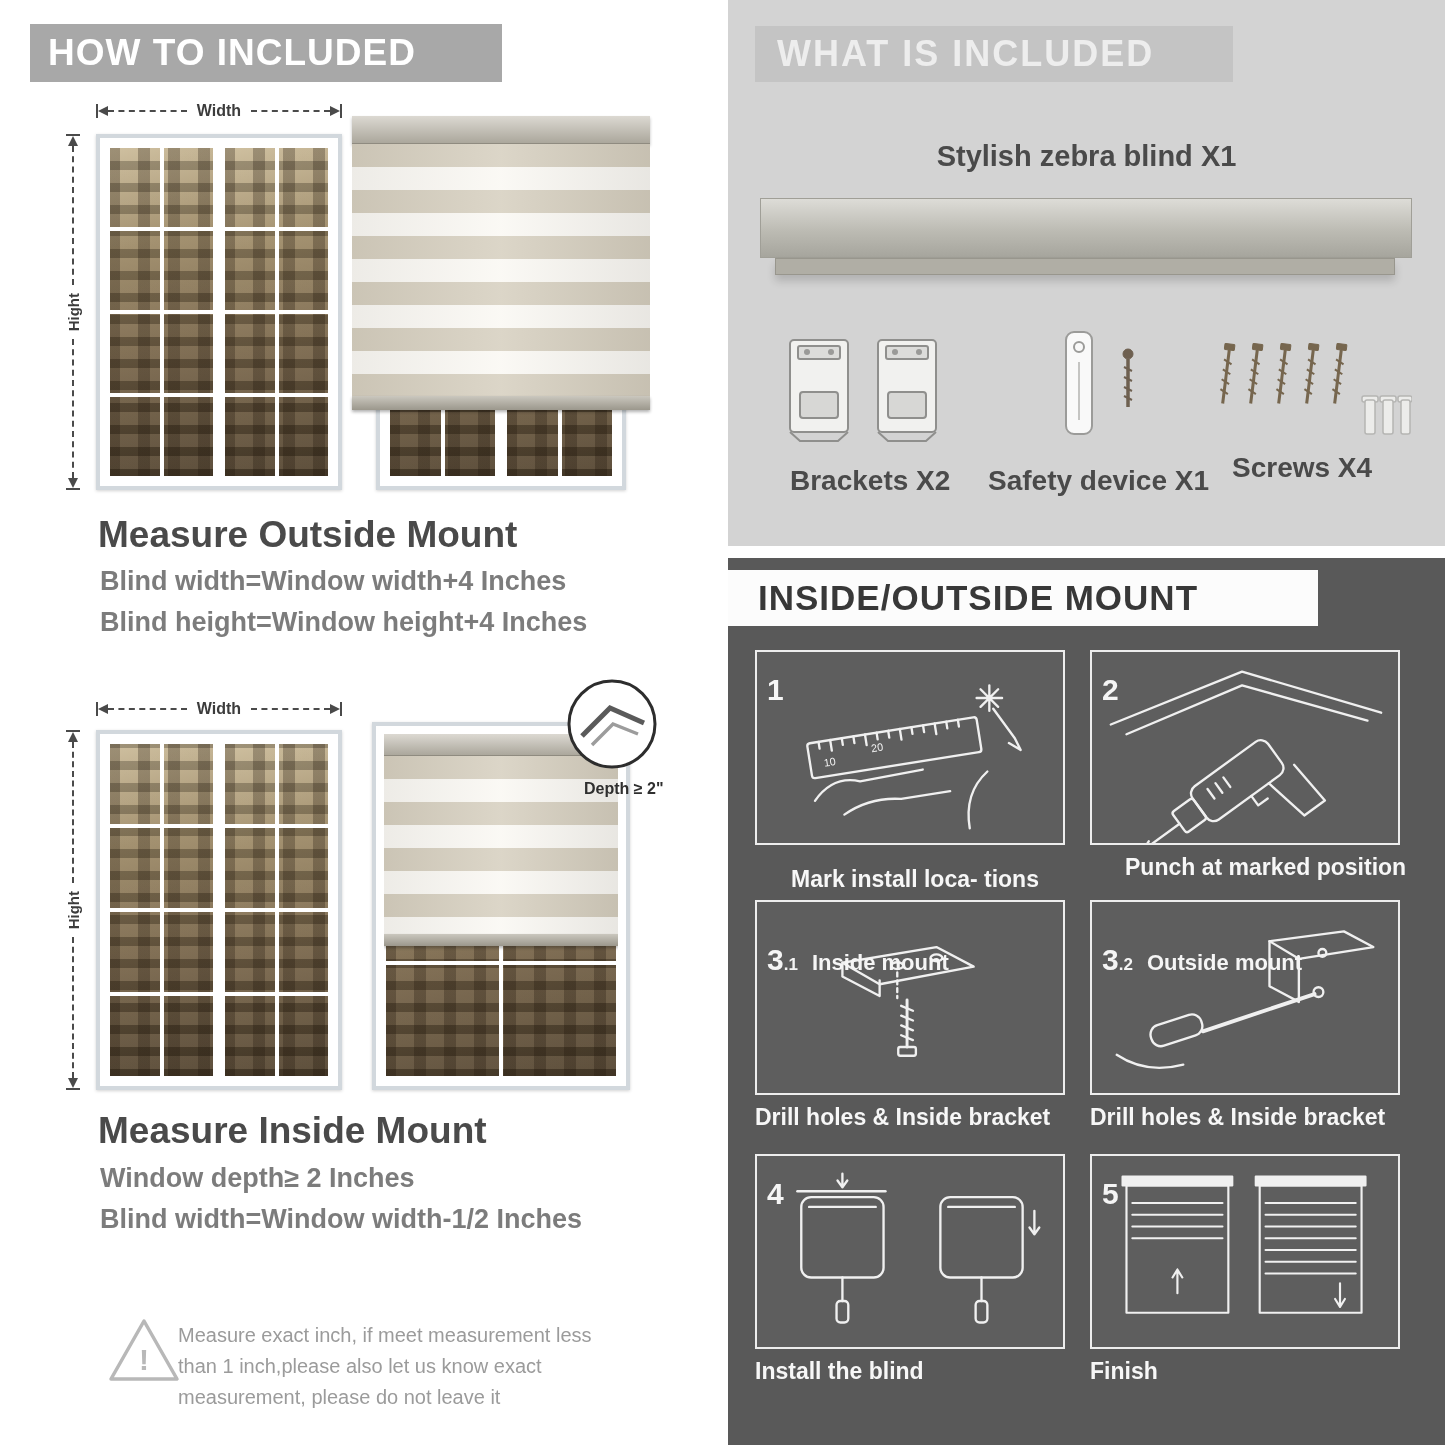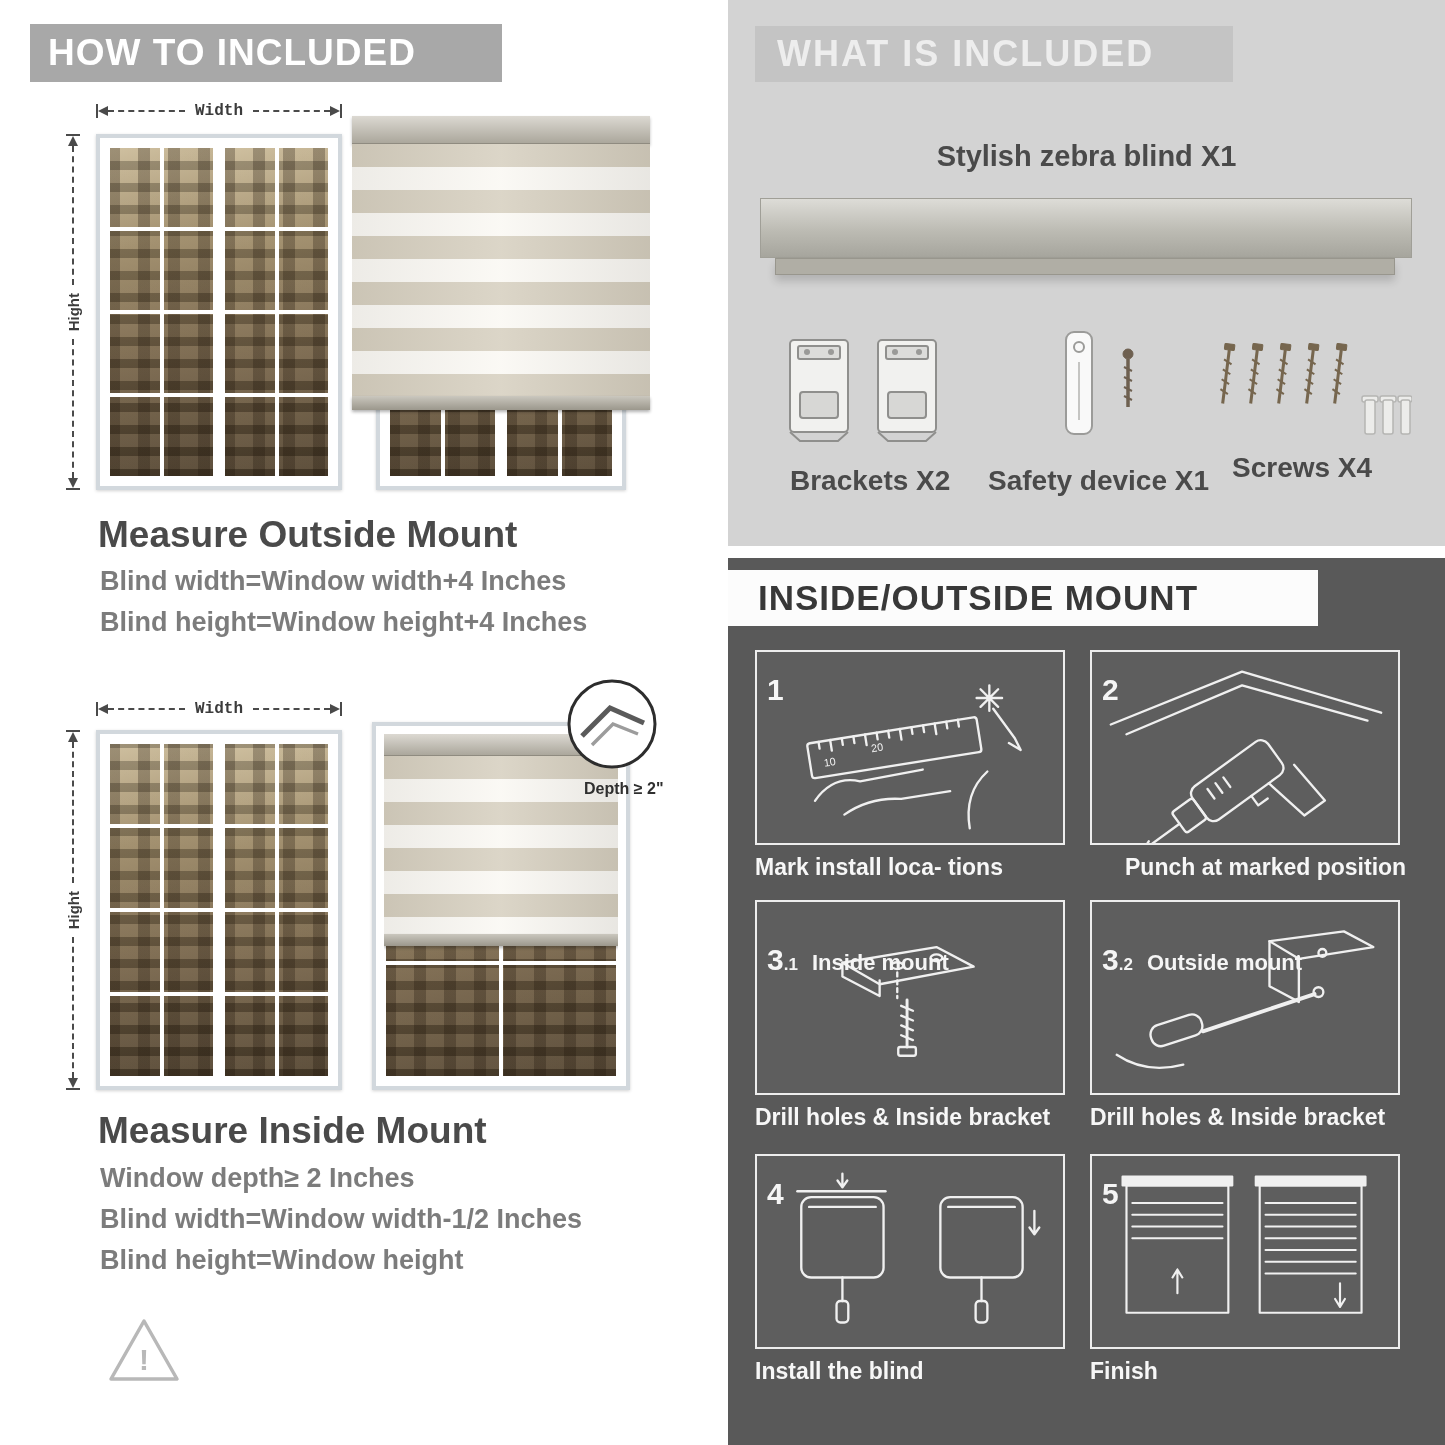--- a/index.html
+++ b/index.html
@@ -30,21 +30,21 @@
   .panes i { border:2.5px solid #ffffff; display:block; }
   .panes3 { grid-template-rows:repeat(3,1fr); }
 
   
   .h-measure { position:absolute; display:flex; align-items:center; height:18px; color:#3c3c3c; font-weight:bold; font-size:16px; }
   .mline { flex:1; border-top:2px dashed #4a4a4a; height:0; }
   .ah { width:0; height:0; flex:none; }
   .ah-left  { border-top:5px solid transparent; border-bottom:5px solid transparent; border-right:10px solid #4a4a4a; }
   .ah-right { border-top:5px solid transparent; border-bottom:5px solid transparent; border-left:10px solid #4a4a4a; }
   .tick-v { width:2px; height:14px; background:#4a4a4a; flex:none; }
-  .mlabel { padding:0 10px; white-space:nowrap;font-family:Liberation Mono, monospace; }
+  .mlabel { padding:0 10px; white-space:nowrap; }
   .v-measure { position:absolute; display:flex; flex-direction:column; align-items:center; width:18px; color:#3c3c3c; font-weight:bold; font-size:15px; }
   .vline { flex:1; border-left:2px dashed #4a4a4a; width:0; }
   .ah-up   { border-left:5px solid transparent; border-right:5px solid transparent; border-bottom:10px solid #4a4a4a; }
   .ah-down { border-left:5px solid transparent; border-right:5px solid transparent; border-top:10px solid #4a4a4a; }
   .tick-h { height:2px; width:14px; background:#4a4a4a; }
   .vlabel { writing-mode:vertical-rl; transform:rotate(180deg); padding:8px 0; }
 
   
   .blind-fig { position:absolute; }
   .cassette { background:linear-gradient(180deg,#dcd9d2,#aba79c); border-bottom:1px solid #8f8b80; box-shadow:0 2px 3px rgba(0,0,0,0.25); }
@@ -259,26 +259,26 @@
       <circle cx="46" cy="46" r="43" fill="#ffffff" stroke="#2d2d2d" stroke-width="3"></circle>
       <path d="M16,58 L44,30 L78,45" stroke="#5a5a5a" stroke-width="5" fill="none"></path>
       <path d="M26,67 L47,46 L72,56" stroke="#9c9c9c" stroke-width="3.5" fill="none"></path>
     </svg>
   </div>
   <div class="depth-label" style="left:584px;top:780px;">Depth ≥ 2"</div>
 
   <div class="section-title" style="left:98px;top:1110px;">Measure Inside Mount</div>
   <div class="rule-line" style="left:100px;top:1163px;">Window depth≥ 2 Inches</div>
   <div class="rule-line" style="left:100px;top:1204px;">Blind width=Window width-1/2 Inches</div>
-  <div class="rule-line" style="left:100px;top:1245px;">Blind height=Window height</div>
 
   <svg style="position:absolute;left:104px;top:1314px;" width="80" height="74" viewBox="0 0 80 74">
     <path d="M40,7 L73,65 H7 Z" fill="none" stroke="#b8b8b8" stroke-width="3.5" stroke-linejoin="round"></path>
     <text x="40" y="56" text-anchor="middle" font-size="30" font-weight="bold" fill="#b8b8b8">!</text>
   </svg>
+  <div class="warning-text" style="left:178px;top:1320px;">Measure exact inch, if meet measurement less than 1 inch,please also let us know exact measurement, please do not leave it</div>
 
   <div class="included-section">
     <div class="included-banner">WHAT IS INCLUDED</div>
     <div class="product-title">Stylish zebra blind X1</div>
 
     <div class="headrail-top"></div>
     <div class="headrail-lip"></div>
 
     <svg style="position:absolute;left:56px;top:330px;" width="160" height="122" viewBox="0 0 160 122">
       <g fill="#f1f1ef" stroke="#8f8f8d" stroke-width="2">
@@ -394,21 +394,21 @@
             <path d="M16,98 l-10,4 l10,4"></path>
             <rect x="52" y="88" width="26" height="26" rx="3"></rect>
             <rect x="78" y="80" width="95" height="42" rx="9"></rect>
             <path d="M96,90 v12 M106,90 v12 M116,90 v12"></path>
             <path d="M150,122 l10,48 h26 l-4,-48"></path>
             <path d="M128,122 v12 h12"></path>
           </g>
         </g>
       </svg>
     </div>
-    <div class="caption" style="left:27px;top:296px;">Mark install loca- tions</div>
+    <div class="caption" style="left:27px;top:308px;text-align:center;">Mark install loca- tions</div>
     <div class="caption" style="left:362px;top:296px;margin-left:35px;">Punch at  marked position</div>
 
     <div class="panel" style="left:27px;top:342px;">
       <div class="step-head">
         <span class="step-n">3</span>
           <span class="step-s">.1</span>
         <span class="step-sub">Inside mount</span>
       </div>
       <svg viewBox="0 0 310 195">
         <g stroke="#f0f0f0" stroke-width="2.4" fill="none" stroke-linecap="round" stroke-linejoin="round">

